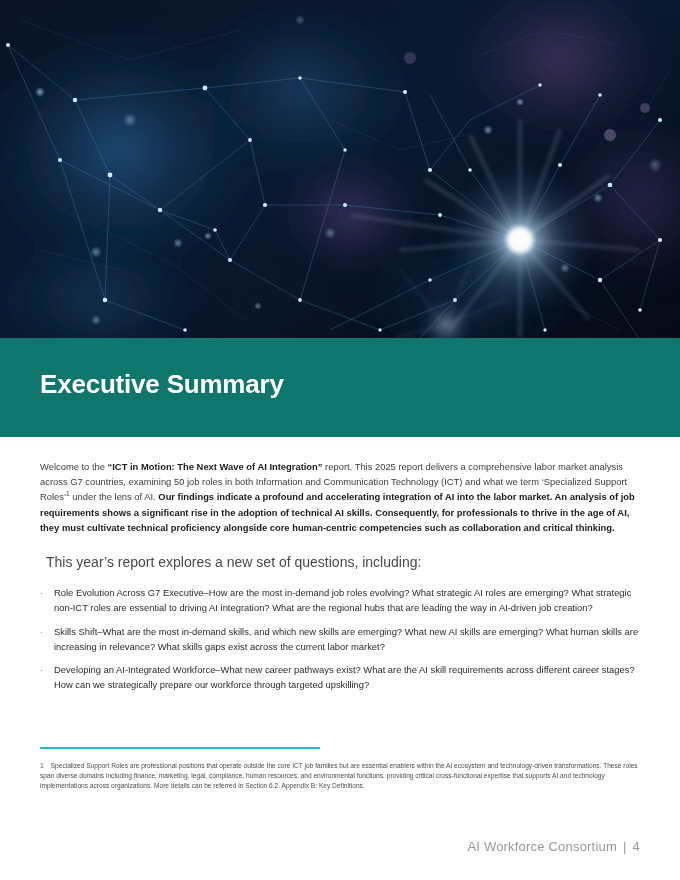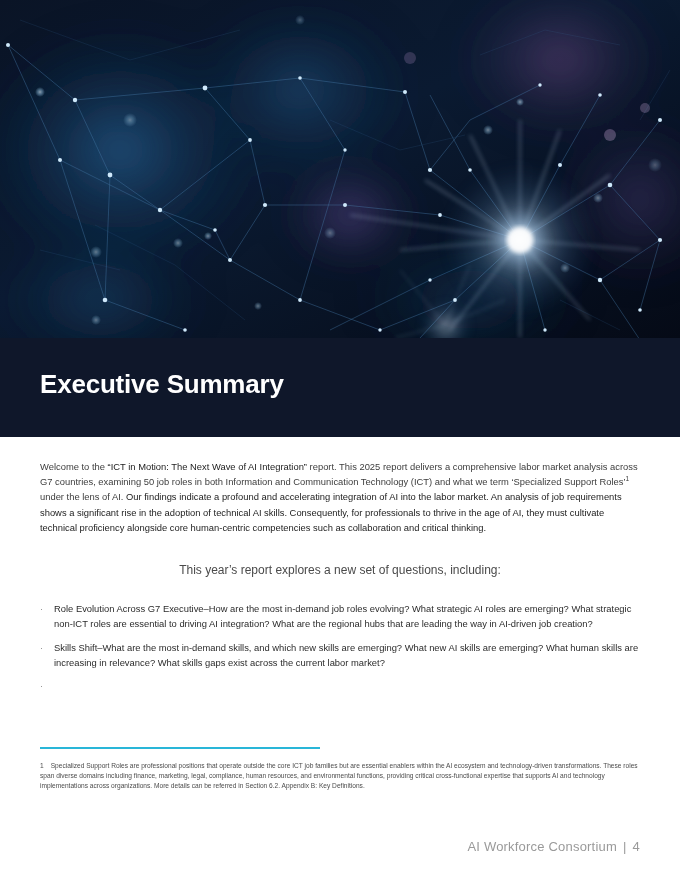--- a/index.html
+++ b/index.html
@@ -26,21 +26,21 @@
     background: #060d1c;
   }
   .hero svg { display: block; width: 680px; height: 338px; }
 
   
   .title-band {
     position: absolute;
     left: 0; top: 338px;
     width: 680px;
     height: 99px;
-    background: #0f172a;
+    background: #0f766e;
   }
   .title-band .page-title {
     position: absolute;
     left: 40px;
     top: 32px;
     margin: 0;
     color: #ffffff;
     font-size: 26px;
     font-weight: bold;
     letter-spacing: -0.2px;
@@ -55,35 +55,34 @@
     width: 600px;
   }
 
   .intro {
     margin: 0;
     font-size: 9.4px;
     line-height: 15.2px;
     color: #3d3d3d;
     text-align: left;
   }
-  .intro .b { font-weight: normal; color: #1c1c1c; }
+  .intro .b { font-weight: bold; color: #1c1c1c; }
   .fn-ref {
     font-size: 6.6px;
     vertical-align: super;
     line-height: 0;
     color: #3d3d3d;
   }
 
   .lead-in {
-    margin: 14px;
+    margin: 6px;
     padding-top: 14px;
-    font-size: 12px;
+    font-size: 14px;
     line-height: 15.2px;
     color: #4a4a4a;
-    text-align: center;
   }
 
   .bullets {
     list-style: none;
     margin: 0;
     padding: 9px 0 0 0;
   }
   .bullet {
     position: relative;
     padding-left: 14px;
@@ -319,21 +318,21 @@
 
 <div class="content">
 
   <p class="intro"><span>Welcome to the </span><span class="b">“ICT in Motion: The Next Wave of AI Integration”</span><span> report. This 2025 report delivers a comprehensive labor market analysis across G7 countries, examining 50 job roles in both Information and Communication Technology (ICT) and what we term ‘Specialized Support Roles’</span><span class="fn-ref">1</span><span> under the lens of AI. </span><span class="b">Our findings indicate a profound and accelerating integration of AI into the labor market. An analysis of job requirements shows a significant rise in the adoption of technical AI skills. Consequently, for professionals to thrive in the age of AI, they must cultivate technical proficiency alongside core human-centric competencies such as collaboration and critical thinking.</span></p>
 
   <p class="lead-in">This year’s report explores a new set of questions, including:</p>
 
   <ul class="bullets">
       <li class="bullet"><span class="marker">·</span><span>Role Evolution Across G7 Executive–How are the most in-demand job roles evolving? What strategic AI roles are emerging? What strategic non-ICT roles are essential to driving AI integration? What are the regional hubs that are leading the way in AI-driven job creation?</span></li>
       <li class="bullet"><span class="marker">·</span><span>Skills Shift–What are the most in-demand skills, and which new skills are emerging? What new AI skills are emerging? What human skills are increasing in relevance? What skills gaps exist across the current labor market?</span></li>
-      <li class="bullet"><span class="marker">·</span></li>
+      <li class="bullet"><span class="marker">·</span><span>Developing an AI-Integrated Workforce–What new career pathways exist? What are the AI skill requirements across different career stages? How can we strategically prepare our workforce through targeted upskilling?</span></li>
     </ul>
 </div>
 
 <div class="footnote-rule"></div>
 
 <div class="footnote">
   <span class="fn-num">1</span><span>Specialized Support Roles are professional positions that operate outside the core ICT job families but are essential enablers within the AI ecosystem and technology-driven transformations. These roles span diverse domains including finance, marketing, legal, compliance, human resources, and environmental functions, providing critical cross-functional expertise that supports AI and technology implementations across organizations. More details can be referred in Section 6.2. Appendix B: Key Definitions.</span>
 </div>
 
 <div class="footer">

